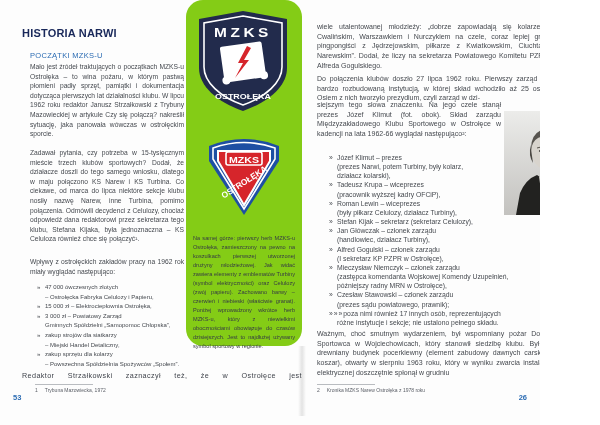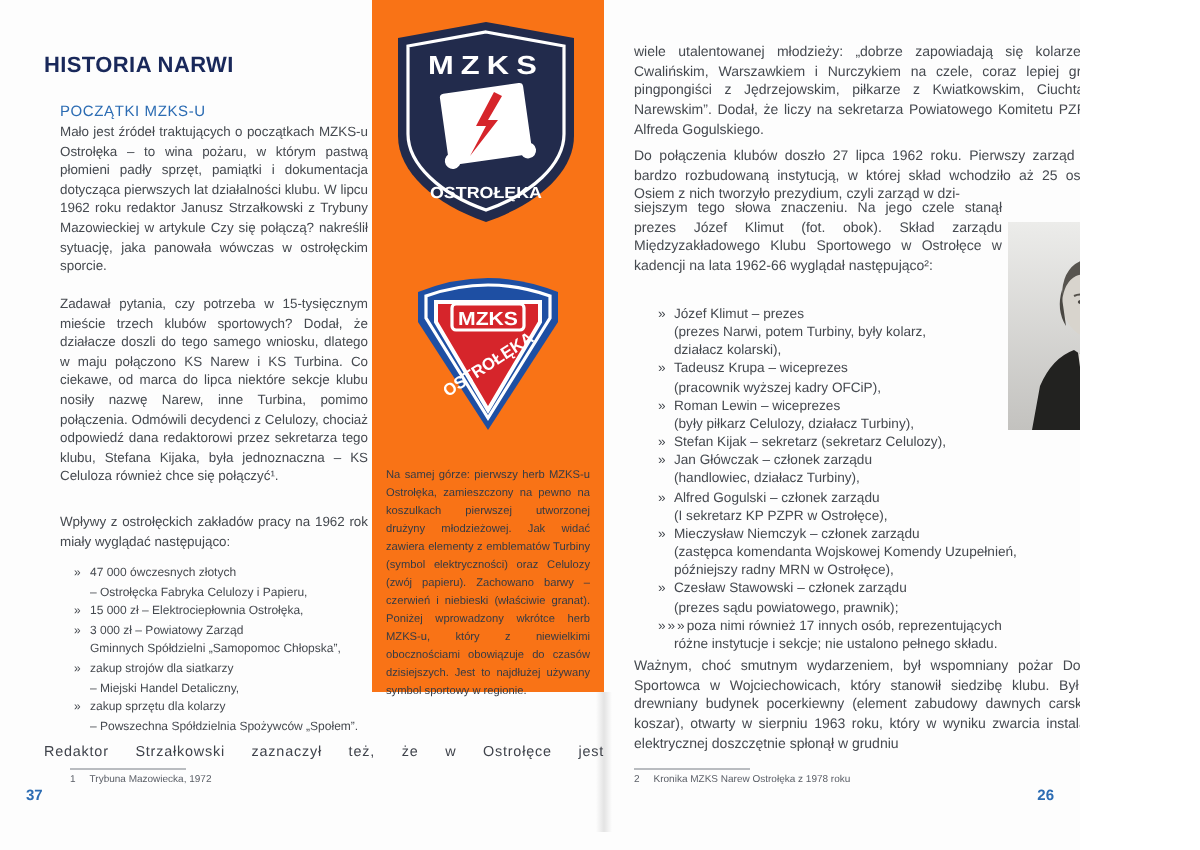--- a/index.html
+++ b/index.html
@@ -20,21 +20,21 @@
   .list{font-size:6px;line-height:9.6px;}
   .rlist{font-size:6.8px;line-height:9.15px;}
   .li{display:flex;}
   .li .mk{flex:none;min-width:8px;letter-spacing:1px;}
   .li .tx{flex:1;white-space:nowrap;}
   .closing{font-size:7.2px;color:#3f434b;text-align:justify;text-align-last:justify;letter-spacing:.4px;}
   .fnrule{height:1px;background:#b9bcc0;}
   .fn{font-size:5px;color:#5a5e66;display:flex;gap:7px;}
   .pgnum{font-size:7.5px;font-weight:bold;color:#2c6cb3;}
   
-  .panel{background:#f97316;}
+  .panel{background:#84cc16;border-radius:17px;}
   .caption{font-size:5.6px;line-height:9px;text-align:justify;color:#363b44;}
   .seam{background:linear-gradient(to right,rgba(0,0,0,0),rgba(0,0,0,.10),rgba(0,0,0,0));}
   svg{display:block;}
 </style>
 </head>
 <body>
 
 <div class="spread">
 
   <div class="abs h1" style="left:22px;top:27px;">HISTORIA NARWI</div>
@@ -92,21 +92,21 @@
       </div>
     </div>
 
   <div class="abs closing" style="left:22px;top:371px;width:280px;">Redaktor Strzałkowski zaznaczył też, że w Ostrołęce jest</div>
 
   <div class="abs fnrule" style="left:35px;top:384px;width:58px;"></div>
   <div class="abs fn" style="left:35px;top:387px;">
     <span>1</span>
     <span>Trybuna Mazowiecka, 1972</span>
   </div>
-  <div class="abs pgnum" style="left:13px;top:393px;">37</div>
+  <div class="abs pgnum" style="left:13px;top:393px;">53</div>
 
   <div class="abs seam" style="left:298px;top:346px;width:8px;height:70px;"></div>
 
   <div class="abs panel" style="left:186px;top:0;width:116px;height:346px;">
 
     <svg class="abs" style="left:11px;top:10px;" width="92" height="103" viewBox="0 0 92 103" aria-hidden="true">
       <path d="M46,1 L90,9 L90,58 C90,76 72,92 46,101 C20,92 2,76 2,58 L2,9 Z" fill="#222b4c"></path>
       <path d="M46,6 L85,13 L85,57 C85,72 69,87 46,95 C23,87 7,72 7,57 L7,13 Z" fill="none" stroke="#ffffff" stroke-width="1.6"></path>
       <text x="46" y="27" text-anchor="middle" font-size="13" font-weight="bold" fill="#ffffff" letter-spacing="3" textLength="58" lengthAdjust="spacingAndGlyphs">MZKS</text>
       <g transform="rotate(-8 46 52)">

